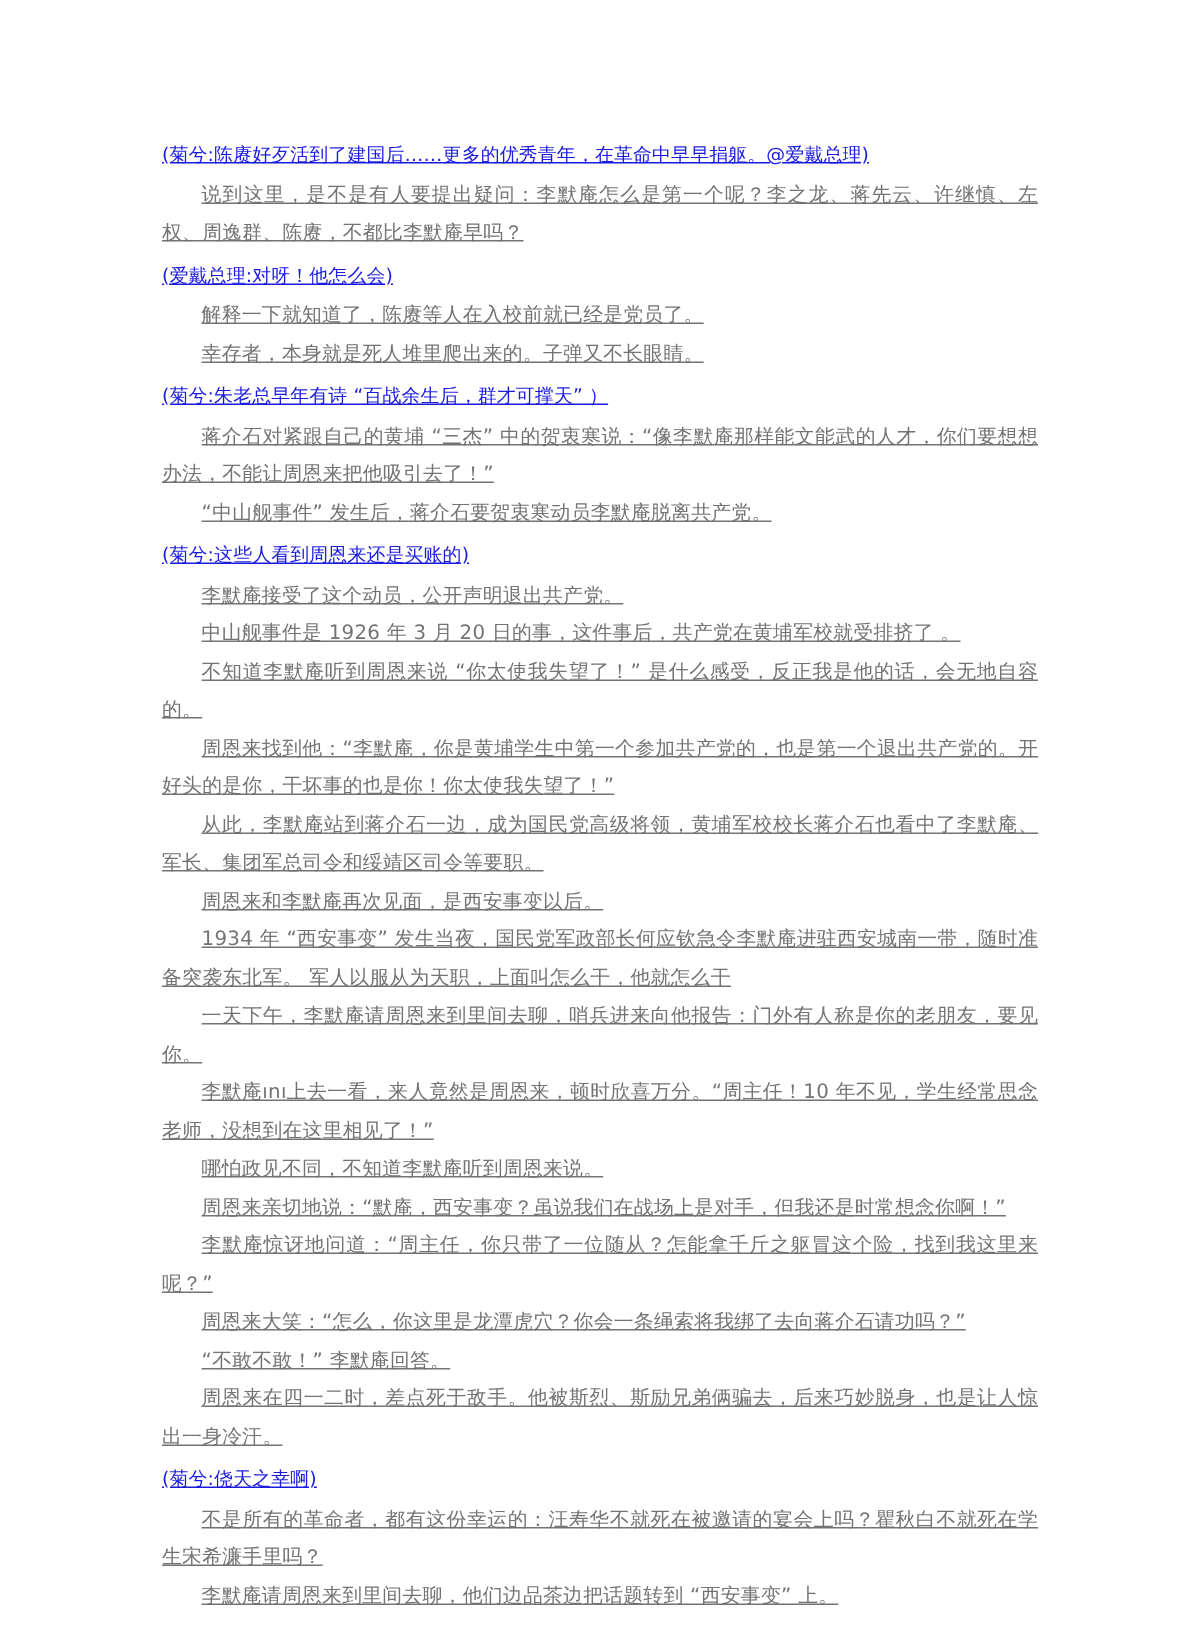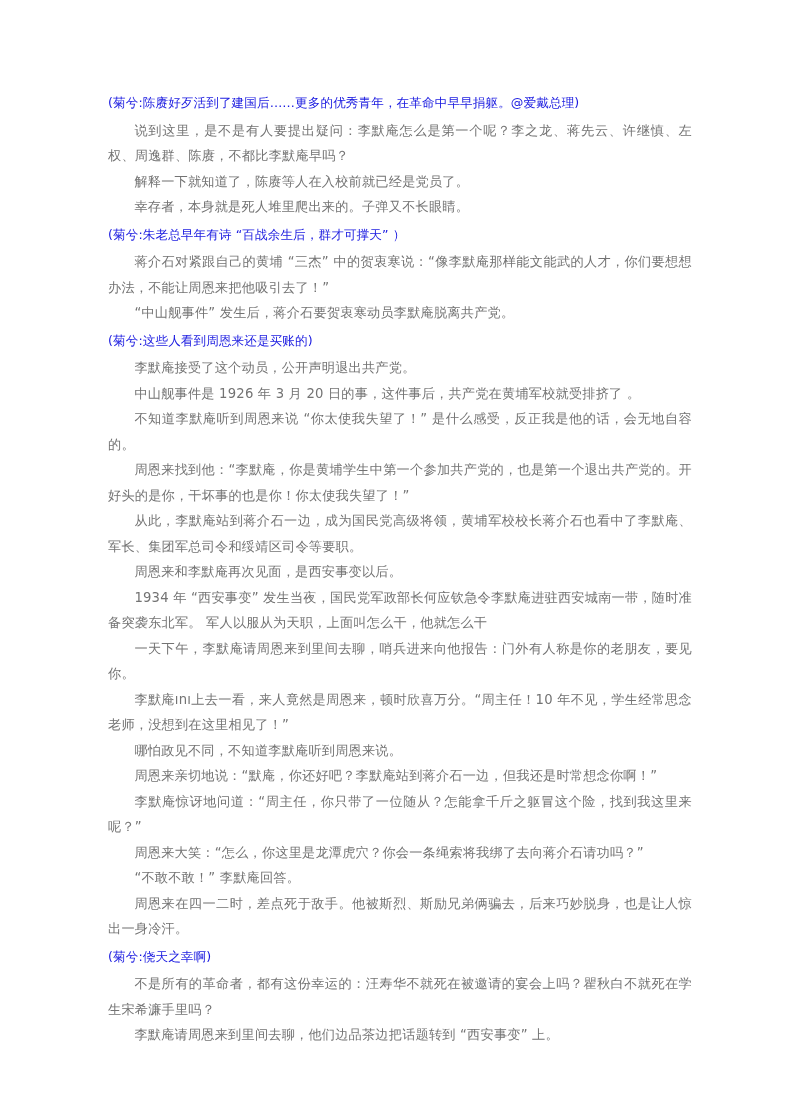--- a/index.html
+++ b/index.html
@@ -20,20 +20,21 @@
     height: 1100px;
     box-sizing: border-box;
     padding: 88px 108px 0 108px;
   }
   .doc-body {
     width: 584px;
   }
   p {
     margin: 0;
     padding: 0;
+    text-decoration: underline;
   }
   .line {
     font-size: 13.2px;
     line-height: 25.5px;
     text-align: justify;
     text-justify: inter-ideograph;
     letter-spacing: 0.2px;
   }
   .comment {
     color: #1a1ae0;
@@ -48,37 +49,38 @@
     text-indent: 2em;
   }
 </style>
 </head>
 <body>
 
 <div class="page">
   <div class="doc-body">
       <p class="comment">(菊兮:陈赓好歹活到了建国后……更多的优秀青年，在革命中早早捐躯。@爱戴总理)</p>
       <p class="line narrative">说到这里，是不是有人要提出疑问：李默庵怎么是第一个呢？李之龙、蒋先云、许继慎、左权、周逸群、陈赓，不都比李默庵早吗？</p>
+      <p class="comment">(爱戴总理:对呀！他怎么会)</p>
       <p class="line narrative">解释一下就知道了，陈赓等人在入校前就已经是党员了。</p>
       <p class="line narrative">幸存者，本身就是死人堆里爬出来的。子弹又不长眼睛。</p>
       <p class="comment">(菊兮:朱老总早年有诗 “百战余生后，群才可撑天” ）</p>
       <p class="line narrative">蒋介石对紧跟自己的黄埔 “三杰” 中的贺衷寒说：“像李默庵那样能文能武的人才，你们要想想办法，不能让周恩来把他吸引去了！”</p>
       <p class="line narrative">“中山舰事件” 发生后，蒋介石要贺衷寒动员李默庵脱离共产党。</p>
       <p class="comment">(菊兮:这些人看到周恩来还是买账的)</p>
       <p class="line narrative">李默庵接受了这个动员，公开声明退出共产党。</p>
       <p class="line narrative">中山舰事件是 1926 年 3 月 20 日的事，这件事后，共产党在黄埔军校就受排挤了 。</p>
       <p class="line narrative">不知道李默庵听到周恩来说 “你太使我失望了！” 是什么感受，反正我是他的话，会无地自容的。</p>
       <p class="line narrative">周恩来找到他：“李默庵，你是黄埔学生中第一个参加共产党的，也是第一个退出共产党的。开好头的是你，干坏事的也是你！你太使我失望了！”</p>
       <p class="line narrative">从此，李默庵站到蒋介石一边，成为国民党高级将领，黄埔军校校长蒋介石也看中了李默庵、军长、集团军总司令和绥靖区司令等要职。</p>
       <p class="line narrative">周恩来和李默庵再次见面，是西安事变以后。</p>
       <p class="line narrative">1934 年 “西安事变” 发生当夜，国民党军政部长何应钦急令李默庵进驻西安城南一带，随时准备突袭东北军。 军人以服从为天职，上面叫怎么干，他就怎么干</p>
       <p class="line narrative">一天下午，李默庵请周恩来到里间去聊，哨兵进来向他报告：门外有人称是你的老朋友，要见你。</p>
       <p class="line narrative">李默庵ını上去一看，来人竟然是周恩来，顿时欣喜万分。“周主任！10 年不见，学生经常思念老师，没想到在这里相见了！”</p>
       <p class="line narrative">哪怕政见不同，不知道李默庵听到周恩来说。</p>
-      <p class="line narrative">周恩来亲切地说：“默庵，你还好吧？李默庵站到蒋介石一边，但我还是时常想念你啊！”</p>
+      <p class="line narrative">周恩来亲切地说：“默庵，西安事变？虽说我们在战场上是对手，但我还是时常想念你啊！”</p>
       <p class="line narrative">李默庵惊讶地问道：“周主任，你只带了一位随从？怎能拿千斤之躯冒这个险，找到我这里来呢？”</p>
       <p class="line narrative">周恩来大笑：“怎么，你这里是龙潭虎穴？你会一条绳索将我绑了去向蒋介石请功吗？”</p>
       <p class="line narrative">“不敢不敢！” 李默庵回答。</p>
       <p class="line narrative">周恩来在四一二时，差点死于敌手。他被斯烈、斯励兄弟俩骗去，后来巧妙脱身，也是让人惊出一身冷汗。</p>
       <p class="comment">(菊兮:侥天之幸啊)</p>
       <p class="line narrative">不是所有的革命者，都有这份幸运的：汪寿华不就死在被邀请的宴会上吗？瞿秋白不就死在学生宋希濂手里吗？</p>
       <p class="line narrative">李默庵请周恩来到里间去聊，他们边品茶边把话题转到 “西安事变” 上。</p>
     </div>
 </div>
 

